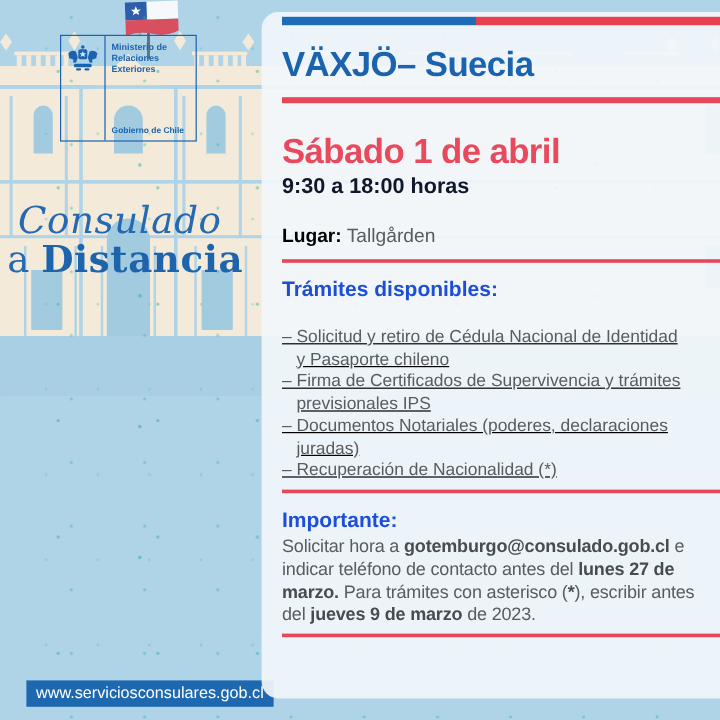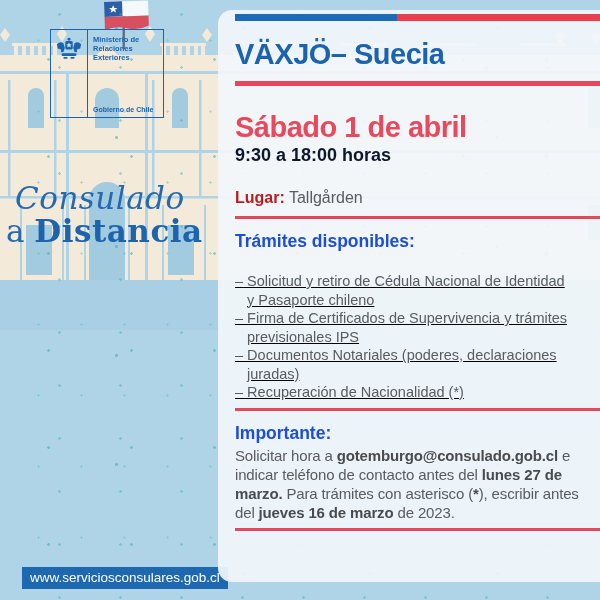--- a/index.html
+++ b/index.html
@@ -27,21 +27,21 @@
   
   .logo-box {
     position:absolute; left:50px; top:29px; width:114px; height:89px; z-index:4;
     border:1.5px solid #1b63ae; display:flex; color:#1b63ae;
   }
   .logo-left { width:37px; border-right:1.5px solid #1b63ae; display:flex; justify-content:center; padding-top:6px; }
   .logo-right { flex:1; padding:5px 3px 4px 5px; display:flex; flex-direction:column; justify-content:space-between; }
   .ministry-name { font-size:7.5px; font-weight:bold; line-height:9px; white-space:pre-line; }
   .government-name { font-size:7px; font-weight:bold; }
 
-  .brand { position:absolute; left:6px; top:180px; z-index:4; color:#2569b2; font-family:"DejaVu Serif", serif; }
+  .brand { position:absolute; left:6px; top:166px; z-index:4; color:#2569b2; font-family:"DejaVu Serif", serif; }
   .brand-line1 { font-style:italic; font-weight:300; font-size:31px; padding-left:9px; letter-spacing:.5px; }
   .brand-line2 { font-size:31px; margin-top:-3px; }
   .brand-line2 .bold { font-weight:bold; letter-spacing:.5px; color:#1d64ad; }
 
   .url-bar {
     position:absolute; left:22px; top:567px; z-index:4;
     background:#1e68b0; color:#ffffff; font-size:13.5px;
     padding:3px 8px 4px 8px;
   }
 
@@ -53,21 +53,21 @@
     padding:4px 13px 0 17px;
   }
   .topbar { height:7px; background:linear-gradient(90deg,#1e6cb8 0 41%,#e8404f 41% 100%); }
   .card h1 { margin-top:17px; font-size:29px; color:#1b63ae; letter-spacing:-.5px; }
   .rule-thick { height:5px; background:#e8465a; margin-top:10px; }
   .rule-thin  { height:3px; background:#e8465a; }
   .date { margin-top:25px; font-size:29px; font-weight:bold; color:#e9495c; letter-spacing:-.5px; }
   .time { margin-top:1px; font-size:18px; font-weight:bold; color:#0f172a; }
   .info { margin-top:23px; font-size:16px; color:#595b5e; }
   .info + .info { margin-top:5px; }
-  .info .lbl { font-weight:bold; color:#b91c1c; }
+  .info .lbl { font-weight:bold; color:#000000; }
   .sec-rule1 { margin-top:9px; }
   .sec-head { margin-top:12px; font-size:17.5px; font-weight:bold; color:#1d4ed8; }
   ul.services { margin-top:20px; list-style:none;text-decoration:underline; }
   ul.services li {
     font-size:14.5px; line-height:18.5px; color:#595b5e;
     padding-left:12px; text-indent:-12px; white-space:pre-line;
   }
   .sec-rule2 { margin-top:6px; }
   .important-text { margin-top:2px; font-size:15px; line-height:19px; color:#595b5e; letter-spacing:-.15px; white-space:pre-line; }
   .important-text .b { font-weight:bold; color:#494b4e; }
@@ -214,17 +214,17 @@
     <li>– Documentos Notariales (poderes, declaraciones
 juradas)</li>
     <li>– Recuperación de Nacionalidad (*)</li>
   </ul>
 
   <div class="rule-thin sec-rule2"></div>
   <div class="sec-head">Importante:</div>
   <p class="important-text"><span>Solicitar hora a </span><span class="b">gotemburgo@consulado.gob.cl</span><span> e
 indicar teléfono de contacto antes del </span><span class="b">lunes 27 de
 marzo.</span><span> Para trámites con asterisco (</span><span class="b">*</span><span>), escribir antes
-del </span><span class="b">jueves 16 de marzo</span><span> de 2023.</span></p>
+del </span><span class="b">jueves 9 de marzo</span><span> de 2023.</span></p>
 
   <div class="rule-thin sec-rule3"></div>
 
 </div>
 
 </body></html>

